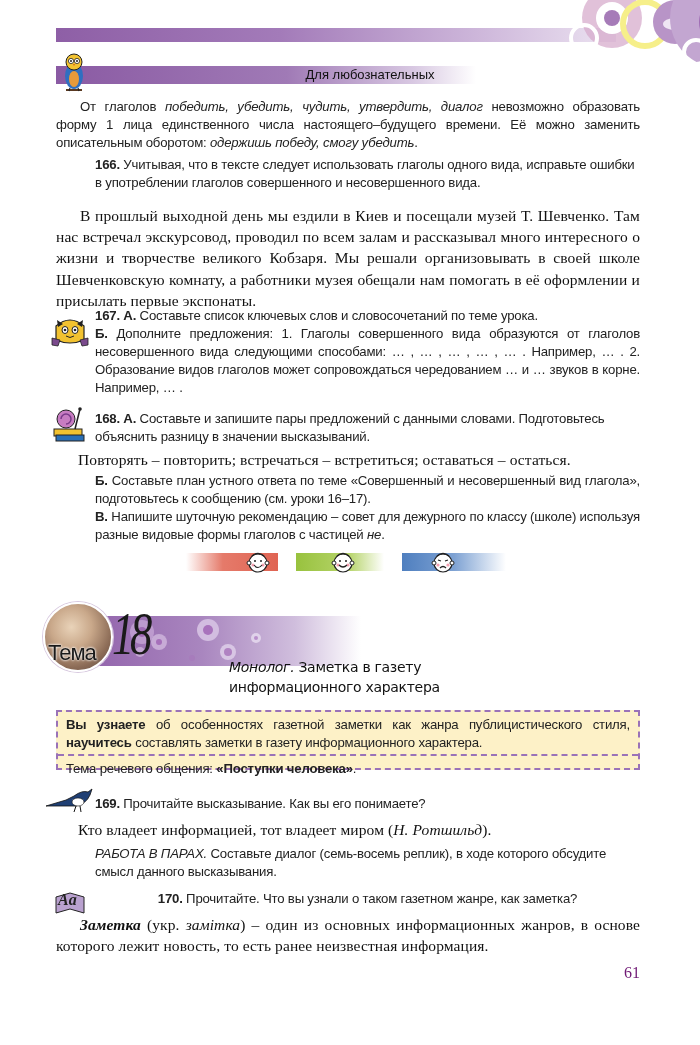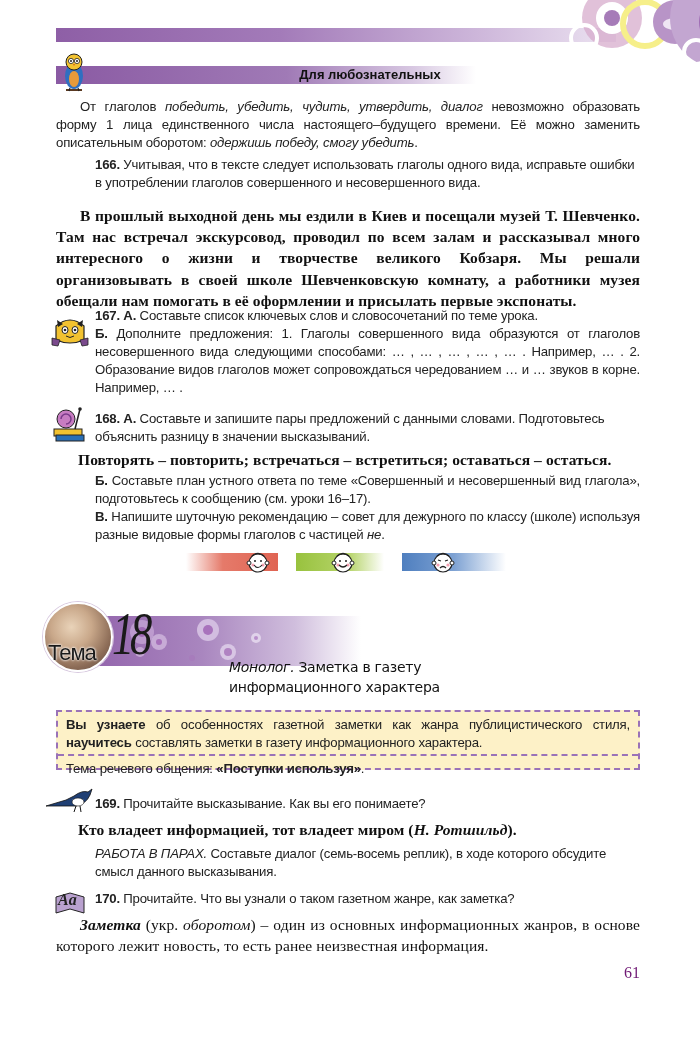--- a/index.html
+++ b/index.html
@@ -15,27 +15,27 @@
   }
   .deco-circles { left: 520px; top: 0; width: 180px; height: 80px; }
 
   
   .curious-bar {
     left: 56px; top: 66px; width: 420px; height: 18px;
     background: linear-gradient(to right, #8a5aa3 0%, #a07ab6 55%, #d8c8e2 85%, rgba(255,255,255,0) 100%);
   }
   .curious-title {
     left: 0; width: 700px; top: 66px; text-align: center;
-    font-weight: bold; font-size: 13px; line-height: 18px; color: #111;
+    font-weight: normal; font-size: 13px; line-height: 18px; color: #111;
     padding-left: 40px;
   }
   .owl-icon { left: 60px; top: 52px; width: 28px; height: 42px; }
 
   .sans-p { font-family: "Liberation Sans", sans-serif; font-size: 13.2px; line-height: 18px; color: #222; letter-spacing: -0.2px; }
-  .serif-p { font-family: "Liberation Serif", serif; font-size: 15.5px; line-height: 21.2px; color: #111; font-weight: bold; letter-spacing: 0.1px; }
+  .serif-p { font-family: "Liberation Serif", serif; font-size: 15.5px; line-height: 21.2px; color: #111; font-weight: normal; letter-spacing: 0.1px; }
 
   .p-curious { left: 56px; top: 98px; width: 584px; text-align: justify; }
   .p-curious .indent { display: inline-block; width: 24px; }
 
   .ex { font-weight: bold; }
 
   .ex166 { left: 95px; top: 156px; width: 545px; }
   .story { left: 56px; top: 205px; width: 584px; text-align: justify; text-indent: 24px; }
 
   .ex167 { left: 95px; top: 307px; width: 545px; text-align: justify; }
@@ -90,21 +90,21 @@
     border: 2px dashed #9a72b8;
   }
   .goals-top { padding: 4px 8px 0 8px; height: 44px; border-bottom: 2px dashed #9a72b8; text-align: justify; }
   .goals-bottom { padding: 4px 8px; }
 
   .ex169 { left: 95px; top: 795px; width: 545px; }
   .icon169 { left: 44px; top: 786px; width: 50px; height: 28px; }
   .quote { left: 78px; top: 819px; width: 562px; }
   .pairs-work { left: 95px; top: 845px; width: 545px; }
 
-  .ex170 { left: 95px; top: 890px; width: 545px; }
+  .ex170 { left: 95px; top: 890px; width: 545px; text-align: center; }
   .icon170 { left: 52px; top: 887px; width: 36px; height: 28px; }
   .def { left: 56px; top: 914px; width: 584px; text-align: justify; text-indent: 24px; }
 
   .page-num { left: 600px; top: 964px; width: 40px; text-align: right;
     font-family: "Liberation Serif", serif; font-size: 16px; color: #701a75; }
 </style>
 </head>
 <body>
 
 <div class="abs top-bar"></div>
@@ -245,21 +245,21 @@
 <div class="abs lesson-title">
   <div><i>Монолог.</i><span> Заметка в газету</span></div>
   <div>информационного характера</div>
 </div>
 
 <div class="abs goals sans-p">
   <div class="goals-top">
     <b>Вы узнаете</b><span> об особенностях газетной заметки как жанра публицистического стиля, </span><b>научитесь</b><span> составлять заметки в газету информационного характера.</span>
   </div>
   <div class="goals-bottom">
-    <span>Тема речевого общения: </span><b>«Поступки используя»</b><span>.</span>
+    <span>Тема речевого общения: </span><b>«Поступки человека»</b><span>.</span>
   </div>
 </div>
 
 <svg class="abs icon169" viewBox="0 0 50 28">
   <path d="M2 20 L22 14 L30 10 Q38 4 44 6 L48 3 L46 9 Q42 18 32 20 L20 20 Z" fill="#1f3f74" stroke="#111" stroke-width="0.8"></path>
   <ellipse cx="34" cy="16" rx="6" ry="4" fill="#ffffff" stroke="#111" stroke-width="0.6"></ellipse>
   <path d="M32 20 L30 26 M36 20 L37 26" stroke="#111" stroke-width="1"></path>
 </svg>
 <div class="abs ex169 sans-p">
   <span class="ex">169.</span><span> Прочитайте высказывание. Как вы его понимаете?</span>
@@ -272,16 +272,16 @@
 </div>
 
 <svg class="abs icon170" viewBox="0 0 36 28">
   <path d="M4 10 L18 6 L32 10 L32 26 L18 22 L4 26 Z" fill="#b9a1cf" stroke="#222" stroke-width="1"></path>
   <text x="6" y="18" font-family="Liberation Serif, serif" font-style="italic" font-weight="bold" font-size="16" fill="#222">Aa</text>
 </svg>
 <div class="abs ex170 sans-p">
   <span class="ex">170.</span><span> Прочитайте. Что вы узнали о таком газетном жанре, как заметка?</span>
 </div>
 <div class="abs def serif-p" style="font-weight:normal;">
-  <i><b>Заметка</b></i><span> (укр. </span><i>оборотом</i><span>) – один из основных информационных жанров, в основе которого лежит новость, то есть ранее неизвестная информация.</span>
+  <i><b>Заметка</b></i><span> (укр. </span><i>замітка</i><span>) – один из основных информационных жанров, в основе которого лежит новость, то есть ранее неизвестная информация.</span>
 </div>
 
 <div class="abs page-num">61</div>
 
 </body></html>

